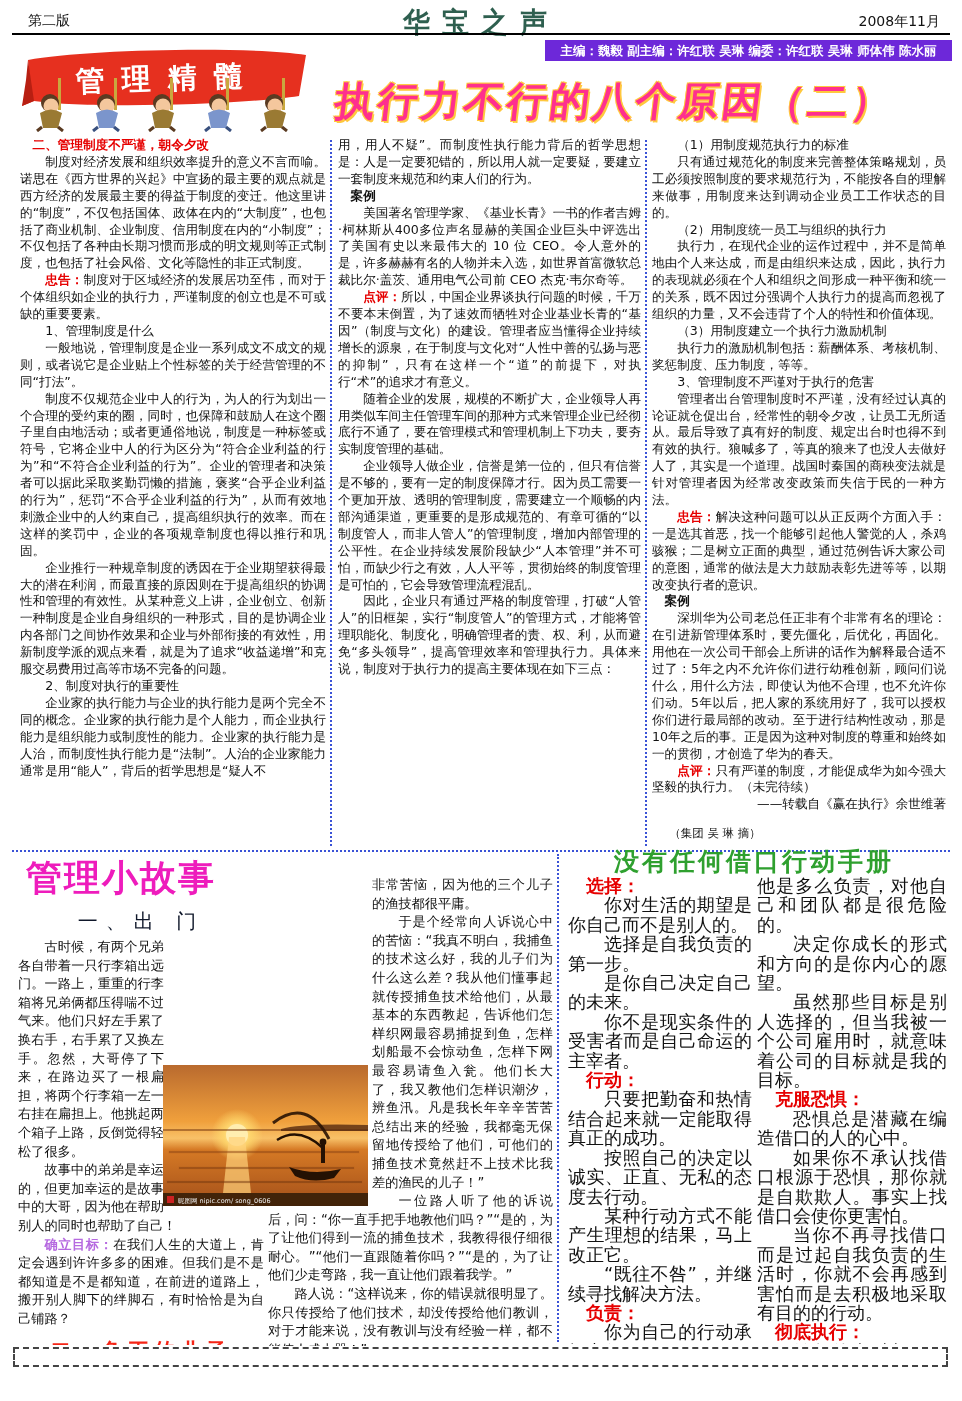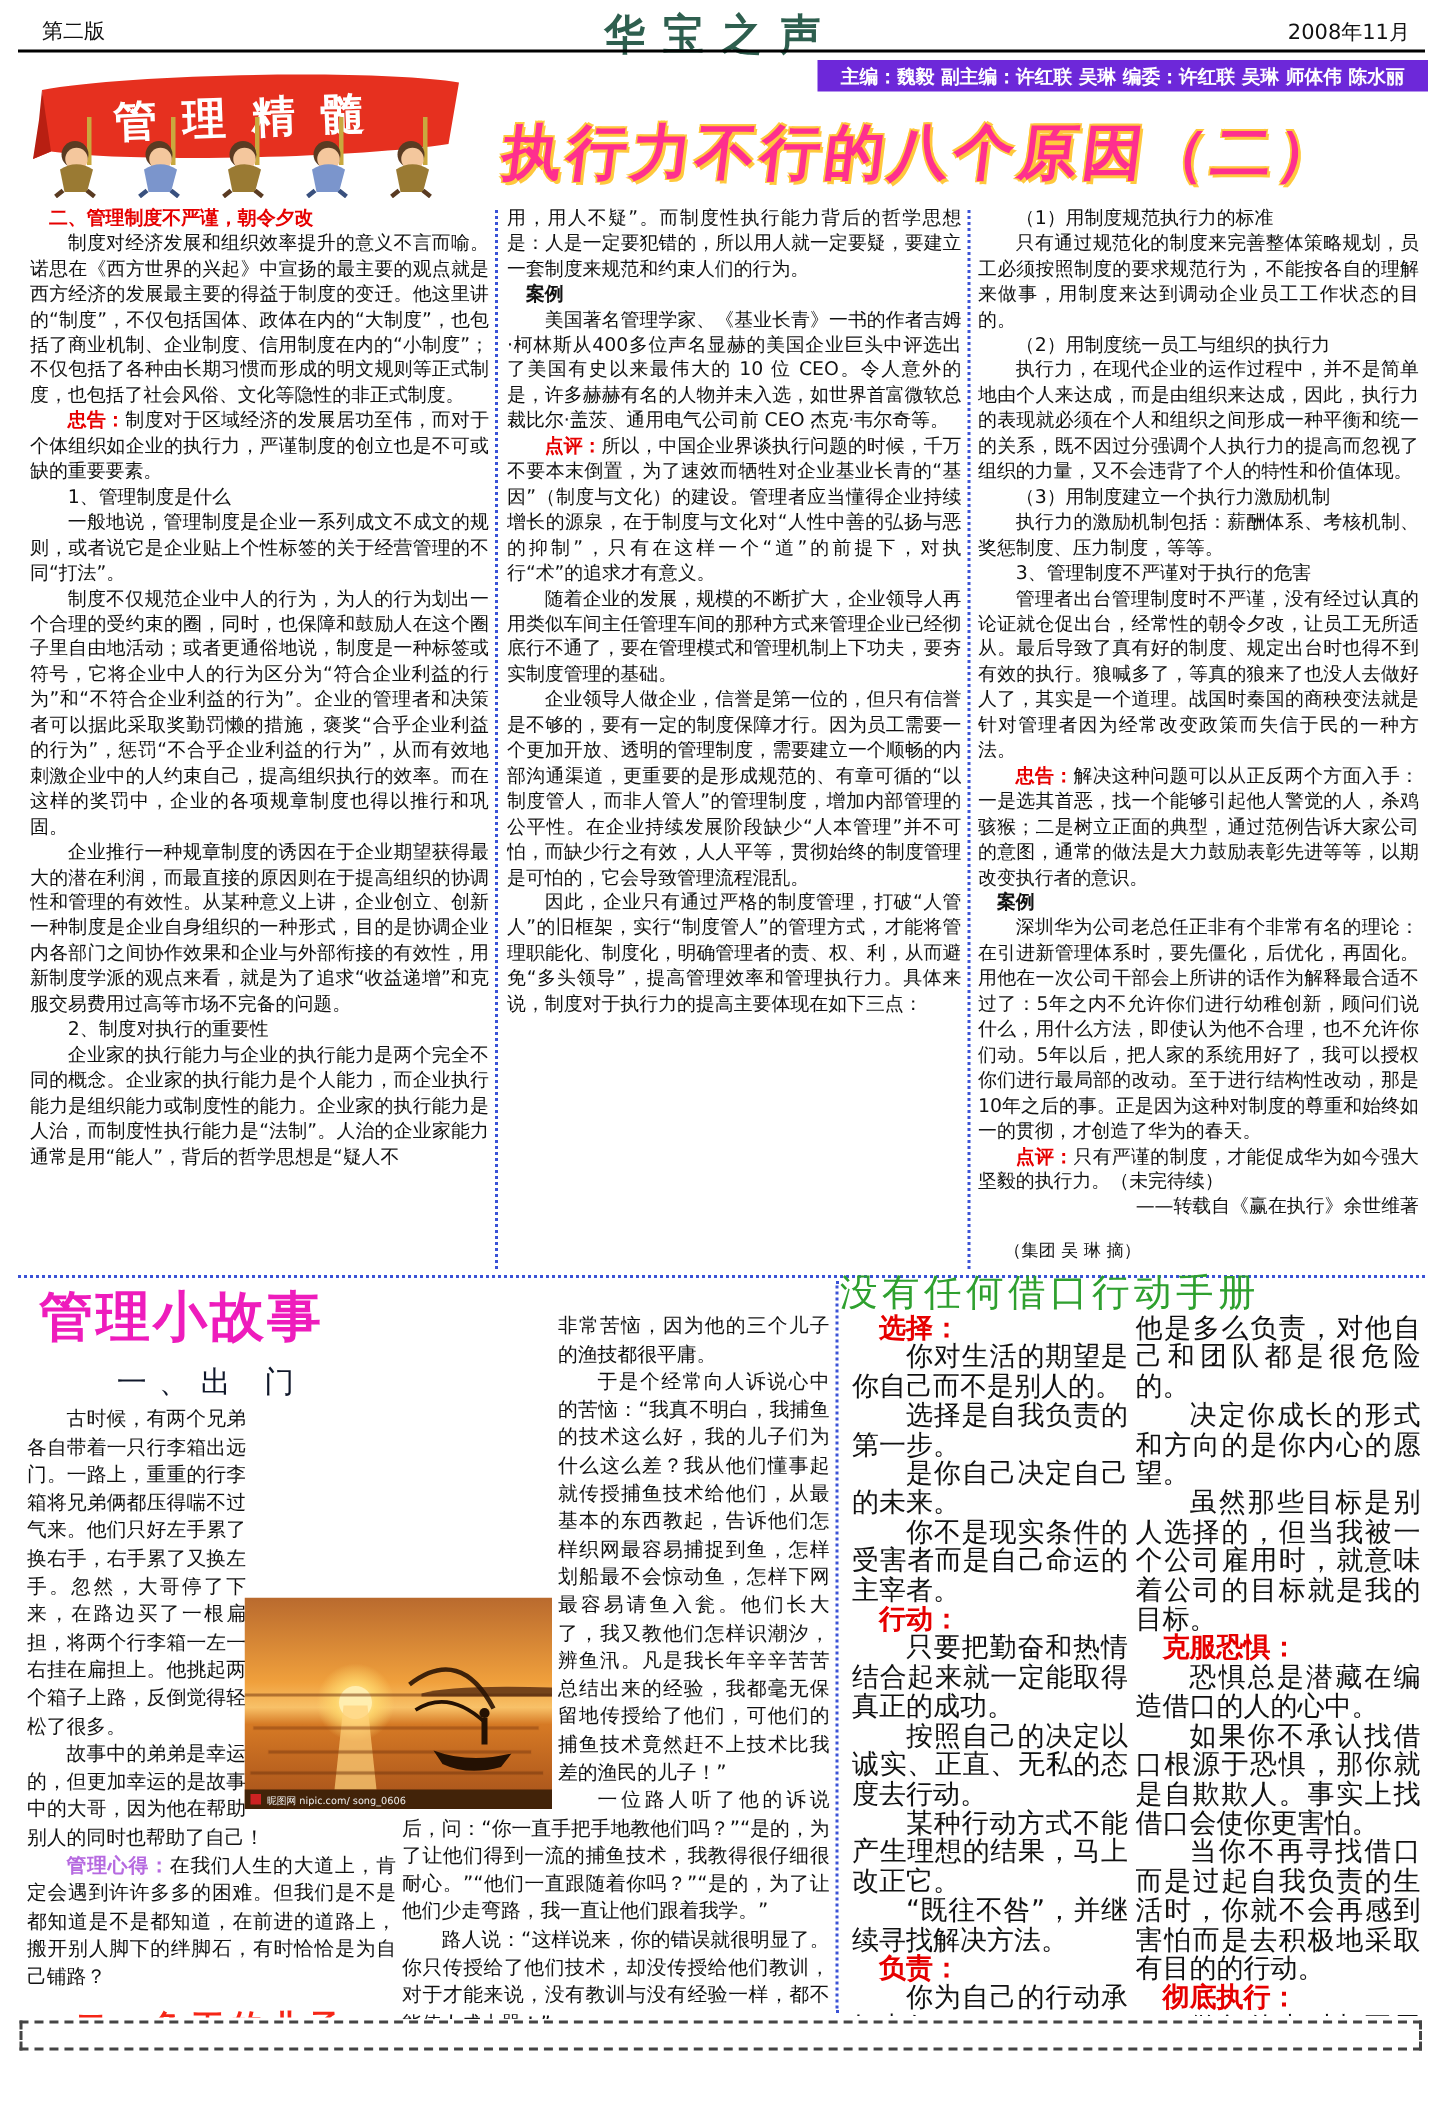--- a/index.html
+++ b/index.html
@@ -57,21 +57,21 @@
             color:#0f172a;letter-spacing:8px;}
   .msL{left:18px;top:938px;width:246px;height:407px;overflow:hidden;
        font-size:13.2px;line-height:18.6px;}
   .msR{left:268px;top:876px;width:285px;height:470px;overflow:hidden;
        font-size:13.2px;line-height:18.6px;}
   .sp-r{float:right;width:100px;height:142px;margin-top:124px;}
   .sp-l{float:left;width:104px;height:144px;margin-top:187px;}
   .photo{left:163px;top:1065px;width:194px;height:141px;}
 
   
-  .hb-title{left:560px;top:845px;width:388px;font-size:25px;font-weight:normal;
+  .hb-title{left:560px;top:845px;width:388px;text-align:center;font-size:25px;font-weight:bold;
             color:#2fa02f;letter-spacing:3px;font-family:"DejaVu Serif",serif;}
   .hbcol{top:876px;height:468px;overflow:hidden;font-size:18px;line-height:19.4px;}
   .hbA{left:568px;width:184px;}
   .hbB{left:757px;width:190px;}
 
   .footer-box{left:13px;top:1347px;width:931px;height:16px;border:2px dashed #444;}
 </style>
 </head>
 <body>
 
@@ -171,21 +171,21 @@
 <div class="abs sep-h"></div>
 
 <div class="abs story-title">管理小故事</div>
 <div class="abs story-h1">一、出 门</div>
 
 <div class="abs msL">
   <div class="sp-r"></div>
   <div>
       <p class="it it-p">古时候，有两个兄弟各自带着一只行李箱出远门。一路上，重重的行李箱将兄弟俩都压得喘不过气来。他们只好左手累了换右手，右手累了又换左手。忽然，大哥停了下来，在路边买了一根扁担，将两个行李箱一左一右挂在扁担上。他挑起两个箱子上路，反倒觉得轻松了很多。</p>
       <p class="it it-p">故事中的弟弟是幸运的，但更加幸运的是故事中的大哥，因为他在帮助别人的同时也帮助了自己！</p>
-      <p class="it it-p"><span class="lbl violet">管理心得：</span>在我们人生的大道上，肯定会遇到许许多多的困难。但我们是不是都知道是不是都知道，在前进的道路上，搬开别人脚下的绊脚石，有时恰恰是为自己铺路？</p>
+      <p class="it it-p"><span class="lbl violet">确立目标：</span>在我们人生的大道上，肯定会遇到许许多多的困难。但我们是不是都知道是不是都知道，在前进的道路上，搬开别人脚下的绊脚石，有时恰恰是为自己铺路？</p>
       <p class="it it-h2red">二、鱼王的儿子</p>
     </div>
 </div>
 
 <div class="abs msR">
   <div class="sp-l"></div>
   <div>
       <p class="it it-cont">非常苦恼，因为他的三个儿子的渔技都很平庸。</p>
       <p class="it it-p">于是个经常向人诉说心中的苦恼：“我真不明白，我捕鱼的技术这么好，我的儿子们为什么这么差？我从他们懂事起就传授捕鱼技术给他们，从最基本的东西教起，告诉他们怎样织网最容易捕捉到鱼，怎样划船最不会惊动鱼，怎样下网最容易请鱼入瓮。他们长大了，我又教他们怎样识潮汐，辨鱼汛。凡是我长年辛辛苦苦总结出来的经验，我都毫无保留地传授给了他们，可他们的捕鱼技术竟然赶不上技术比我差的渔民的儿子！”</p>
       <p class="it it-p">一位路人听了他的诉说后，问：“你一直手把手地教他们吗？”“是的，为了让他们得到一流的捕鱼技术，我教得很仔细很耐心。”“他们一直跟随着你吗？”“是的，为了让他们少走弯路，我一直让他们跟着我学。”</p>

